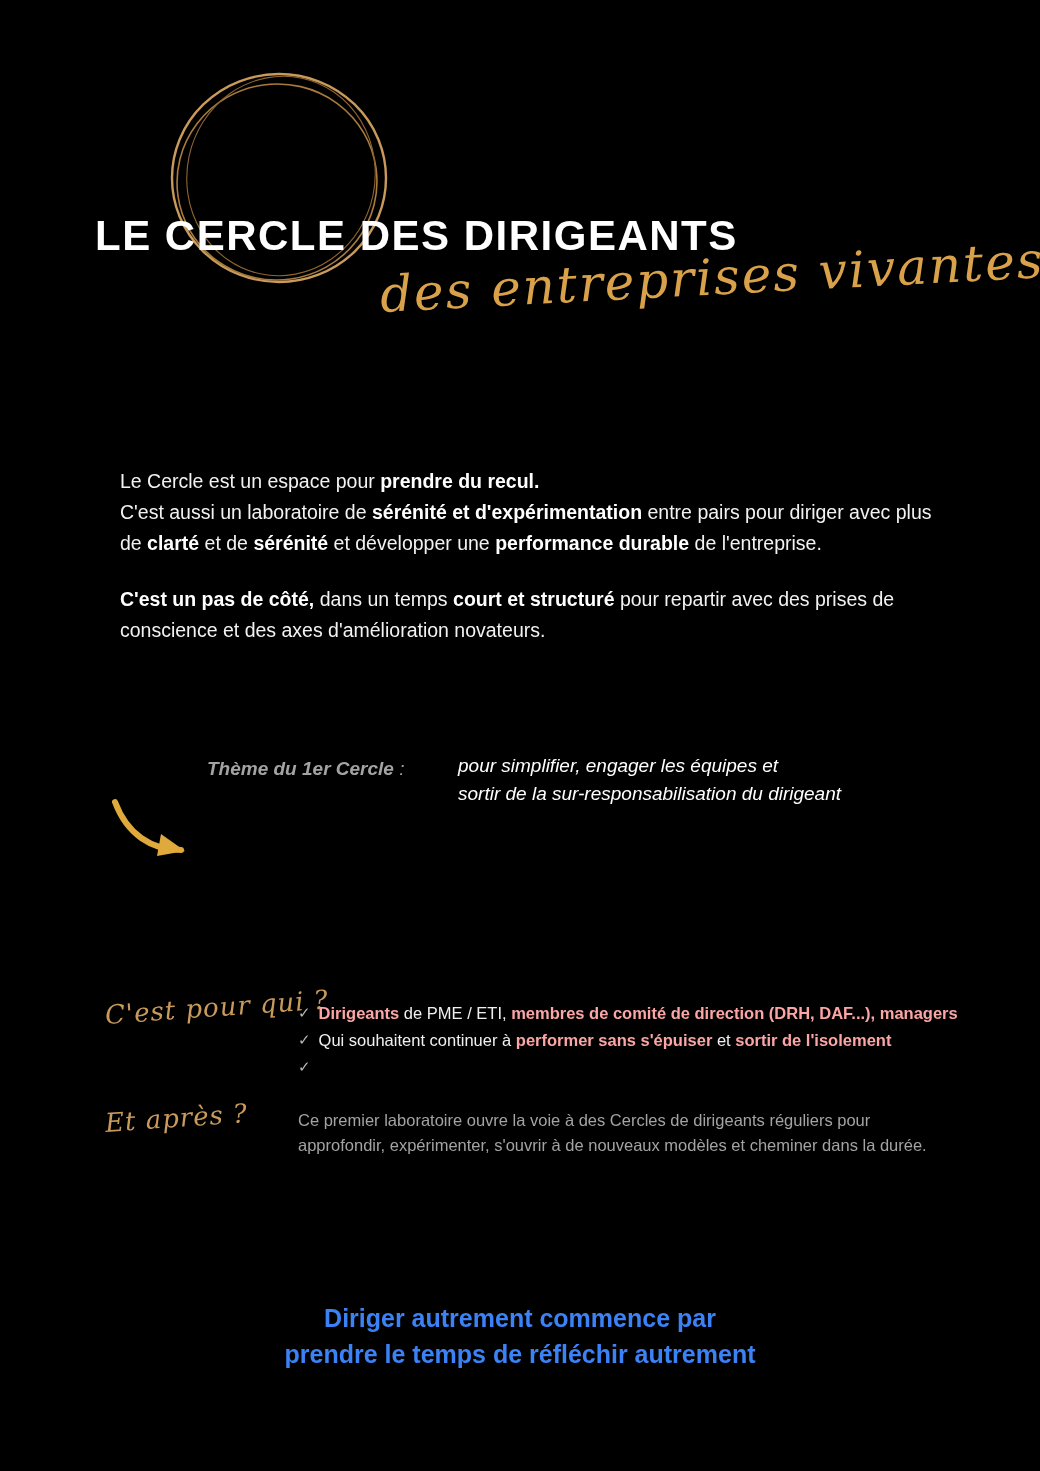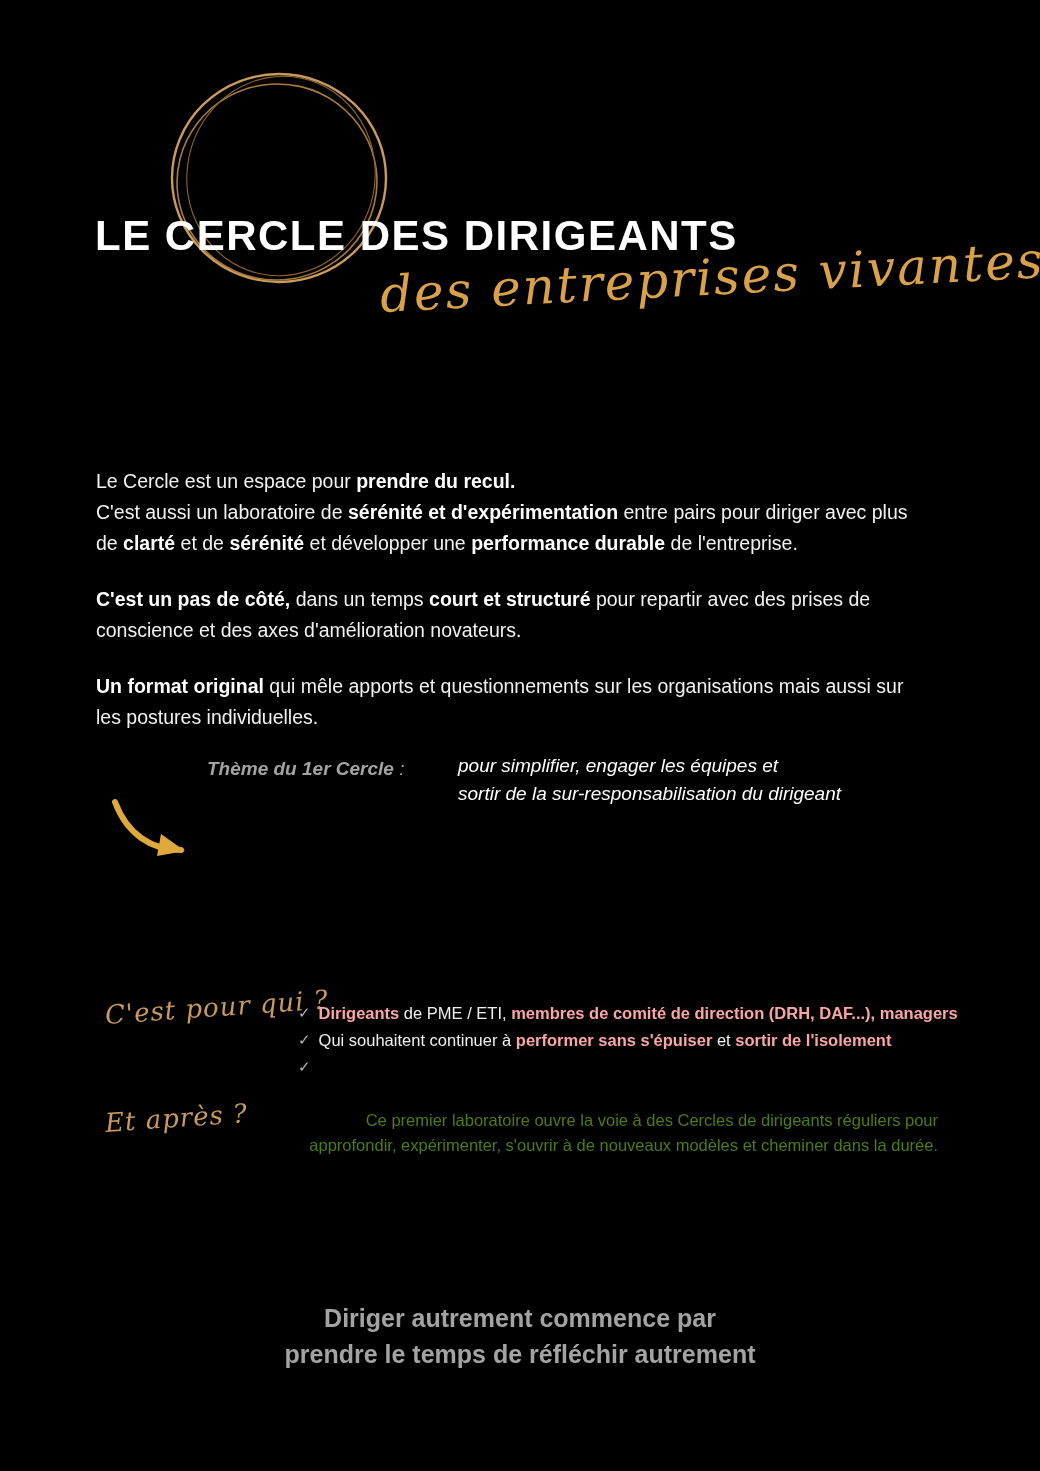--- a/index.html
+++ b/index.html
@@ -53,21 +53,21 @@
     color: #d9a24a;
     letter-spacing: 2px;
     white-space: nowrap;
     transform: rotate(-3deg);
     transform-origin: left center;
   }
 
   
   .intro {
     position: absolute;
-    left: 96px;
+    left: 120px;
     top: 466px;
     width: 830px;
     font-size: 19.5px;
     line-height: 31px;
     color: #f2f2f2;
     font-weight: 300;
   }
   .intro p { margin: 0 0 25px 0; }
   .intro p:last-child { margin-bottom: 0; }
   .intro b { font-weight: 700; color: #ffffff; }
@@ -151,37 +151,36 @@
     color: #b9b9b9;
     margin-right: 8px;
     font-size: 15px;
     line-height: 26px;
   }
   .check-line b { font-weight: 700; color: #fca5a5; }
 
   .para-block {
     font-size: 16.5px;
     line-height: 25px;
-    color: #4d7c0f;
+    color: #a3a3a3;
     font-weight: 300;
     width: 640px;
-    text-align: right;
   }
 
   
   .footer {
     position: absolute;
     left: 0;
     top: 1300px;
     width: 1040px;
     text-align: center;
     font-size: 25px;
     font-weight: 700;
     line-height: 36px;
-    color: #a3a3a3;
+    color: #3b82f6;
   }
 </style>
 </head>
 <body>
 
 <div class="logo-block">
 
   <div class="logo-ring">
     <svg width="232" height="232" viewBox="0 0 232 232" aria-hidden="true">
       <ellipse cx="116" cy="114" rx="107" ry="104" fill="none" stroke="#c99a5b" stroke-width="2.4"></ellipse>
@@ -195,23 +194,20 @@
 </div>
 
 <div class="intro">
   <p>
     <span>Le Cercle est un espace pour </span><b>prendre du recul.</b><br>
     <span>C'est aussi un laboratoire de </span><b>sérénité et d'expérimentation</b><span> entre pairs pour diriger avec plus de </span><b>clarté</b><span> et de </span><b>sérénité</b><span> et développer une </span><b>performance durable</b><span> de l'entreprise.</span>
   </p>
   <p>
     <b>C'est un pas de côté,</b><span> dans un temps </span><b>court et structuré</b><span> pour repartir avec des prises de conscience et des axes d'amélioration novateurs.</span>
   </p>
-  <p>
-    <b>Un format original</b><span> qui mêle apports et questionnements sur les organisations mais aussi sur les postures individuelles.</span>
-  </p>
 </div>
 
 <div class="theme-block">
   <div class="theme-label">
     <span>Thème du 1er Cercle</span><span class="colon"> :</span>
   </div>
 
   <div class="arrow">
     <svg width="90" height="70" viewBox="0 0 90 70" aria-hidden="true">
       <path d="M6 8 C 18 40, 42 56, 72 56" fill="none" stroke="#e0a93c" stroke-width="6" stroke-linecap="round"></path>

